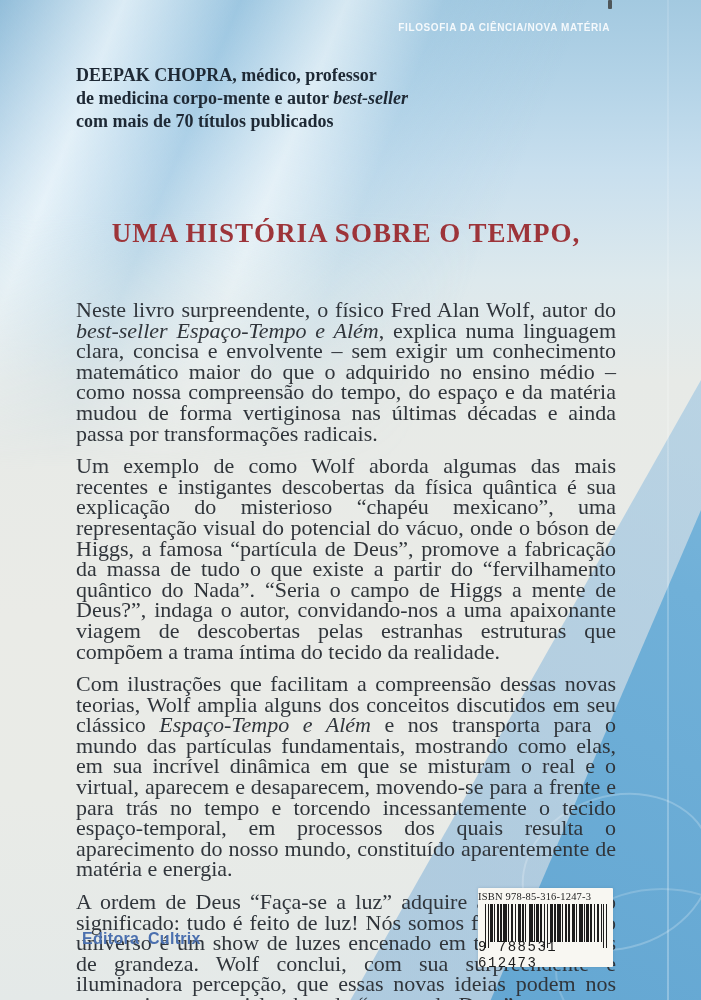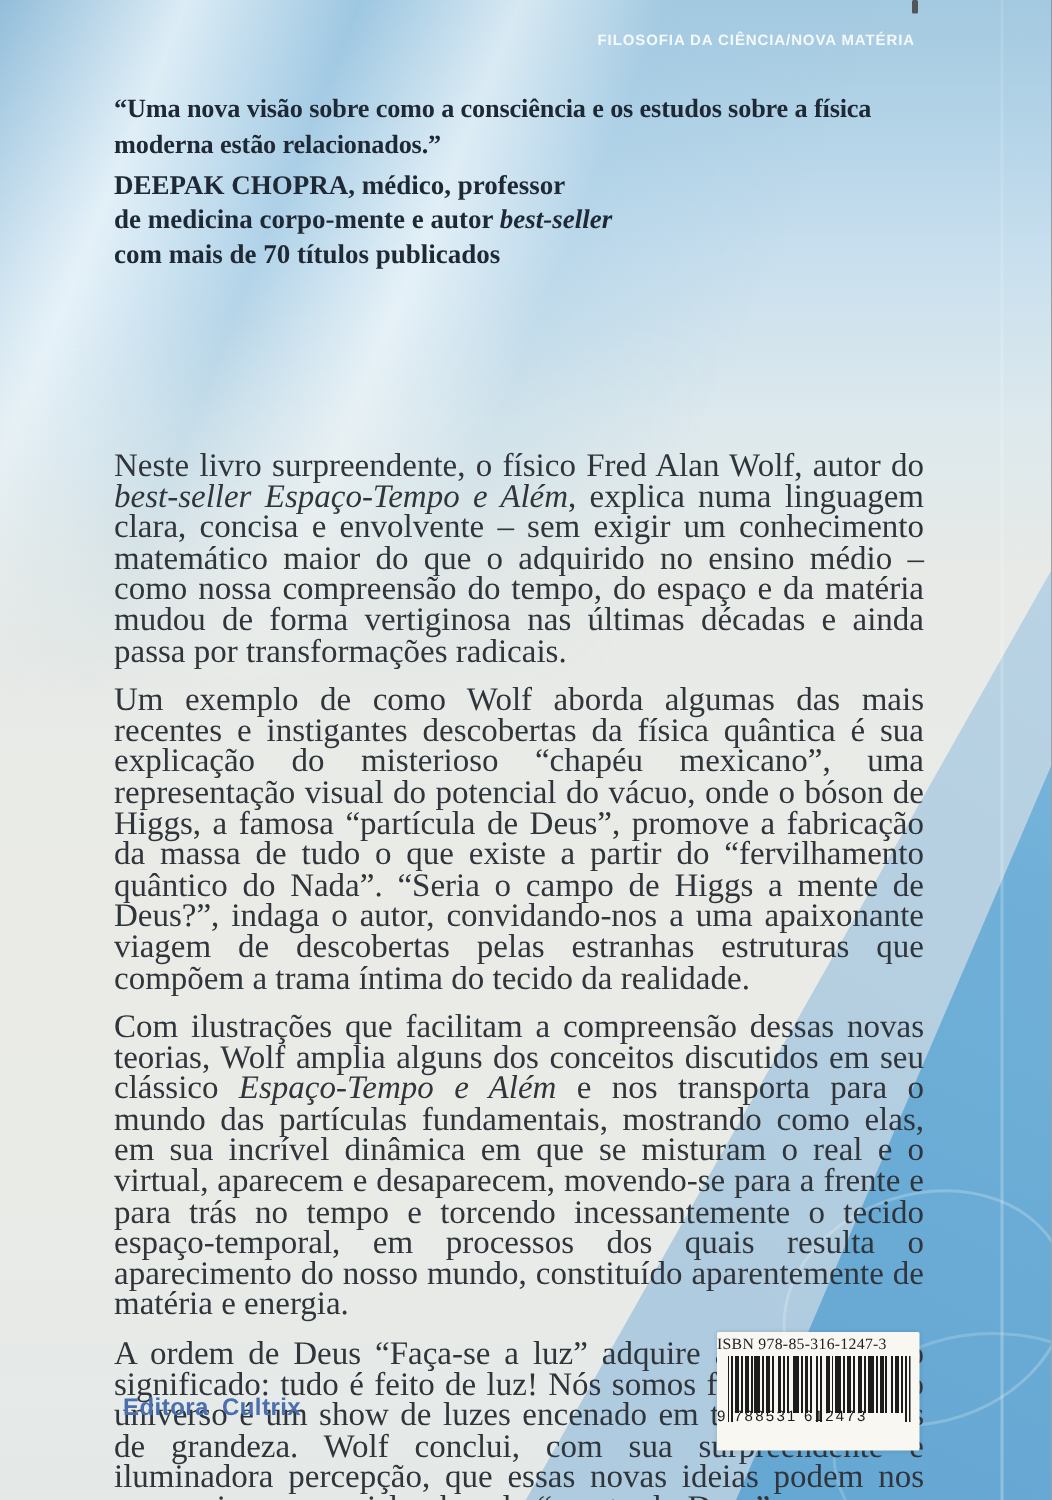--- a/index.html
+++ b/index.html
@@ -72,47 +72,47 @@
 
   .barcode-box{
     position:absolute;left:478px;top:888px;width:135px;height:79px;
     background:#f8f7f2;border-radius:1px;box-shadow:0 0 3px rgba(60,90,120,.25);
     text-align:left;
   }
   .isbn{margin-top:3px;font-size:10.5px;letter-spacing:.2px;color:#222;line-height:12px;}
   .bars{display:block;margin:1px auto 0;width:122px;height:44px;}
   .digits{
     margin-top:-9px;position:relative;
-    font-family:Liberation Sans, sans-serif;font-size:10px;letter-spacing:1.5px;color:#1c1c1c;
+    font-family:Liberation Mono, monospace;font-size:14px;letter-spacing:1.5px;color:#1c1c1c;
   }
 </style>
 </head>
 <body>
 
 <div class="page">
   <div class="streaks"></div>
   <div class="wave-light"></div>
   <div class="wave-blue"></div>
   <div class="ring ring-a"></div>
   <div class="ring ring-b"></div>
   <div class="edge-line"></div>
   <div class="top-tick"></div>
 
   <div class="category">FILOSOFIA DA CIÊNCIA/NOVA MATÉRIA</div>
 
   <div class="quote-block">
-    <p class="quote">“Uma nova visão sobre como a consciência e os estudos sobre a física moderna estão relacionados.”</p>
     <p class="attr">
       <span>DEEPAK CHOPRA, médico, professor</span><br>
       <span>de medicina corpo-mente e autor </span><em>best-seller</em><br>
       <span>com mais de 70 títulos publicados</span>
     </p>
   </div>
 
   <h1 class="title">
+    <span>UMA HISTÓRIA SOBRE O TEMPO,</span>
   </h1>
 
   <div class="synopsis">
     <p><span>Neste livro surpreendente, o físico Fred Alan Wolf, autor do </span><em>best-seller Espaço-Tempo e Além</em><span>, explica numa linguagem clara, concisa e envolvente – sem exigir um conhecimento matemático maior do que o adquirido no ensino médio – como nossa compreensão do tempo, do espaço e da matéria mudou de forma vertiginosa nas últimas décadas e ainda passa por transformações radicais.</span></p>
     <p><span>Um exemplo de como Wolf aborda algumas das mais recentes e instigantes descobertas da física quântica é sua explicação do misterioso “chapéu mexicano”, uma representação visual do potencial do vácuo, onde o bóson de Higgs, a famosa “partícula de Deus”, promove a fabricação da massa de tudo o que existe a partir do “fervilhamento quântico do Nada”. “Seria o campo de Higgs a mente de Deus?”, indaga o autor, convidando-nos a uma apaixonante viagem de descobertas pelas estranhas estruturas que compõem a trama íntima do tecido da realidade.</span></p>
     <p><span>Com ilustrações que facilitam a compreensão dessas novas teorias, Wolf amplia alguns dos conceitos discutidos em seu clássico </span><em>Espaço-Tempo e Além</em><span> e nos transporta para o mundo das partículas fundamentais, mostrando como elas, em sua incrível dinâmica em que se misturam o real e o virtual, aparecem e desaparecem, movendo-se para a frente e para trás no tempo e torcendo incessantemente o tecido espaço-temporal, em processos dos quais resulta o aparecimento do nosso mundo, constituído aparentemente de matéria e energia.</span></p>
     <p><span>A ordem de Deus “Faça-se a luz” adquire agora um novo significado: tudo é feito de luz! Nós somos feitos de luz e o universo é um show de luzes encenado em todas as escalas de grandeza. Wolf conclui, com sua surpreendente e iluminadora percepção, que essas novas ideias podem nos proporcionar um vislumbre da “mente de Deus”, o que nos leva a pensar que está cada vez mais ao alcance dos nossos olhos o caminho que levará a ciência e a espiritualidade a finalmente se encontrarem!</span></p>
   </div>
 
   <div class="publisher">Editora Cultrix</div>

